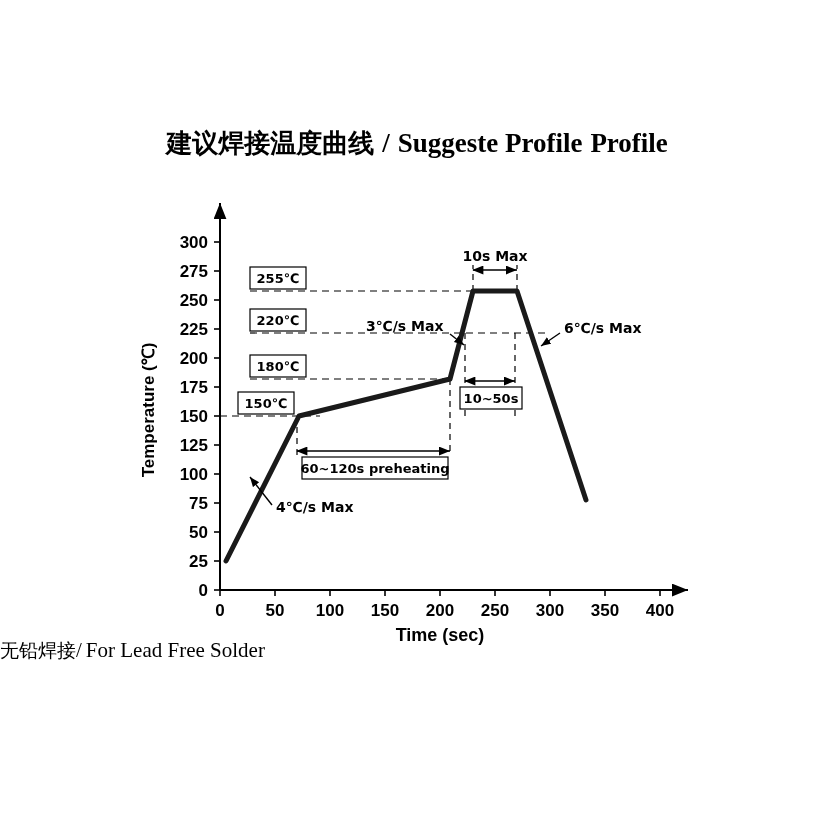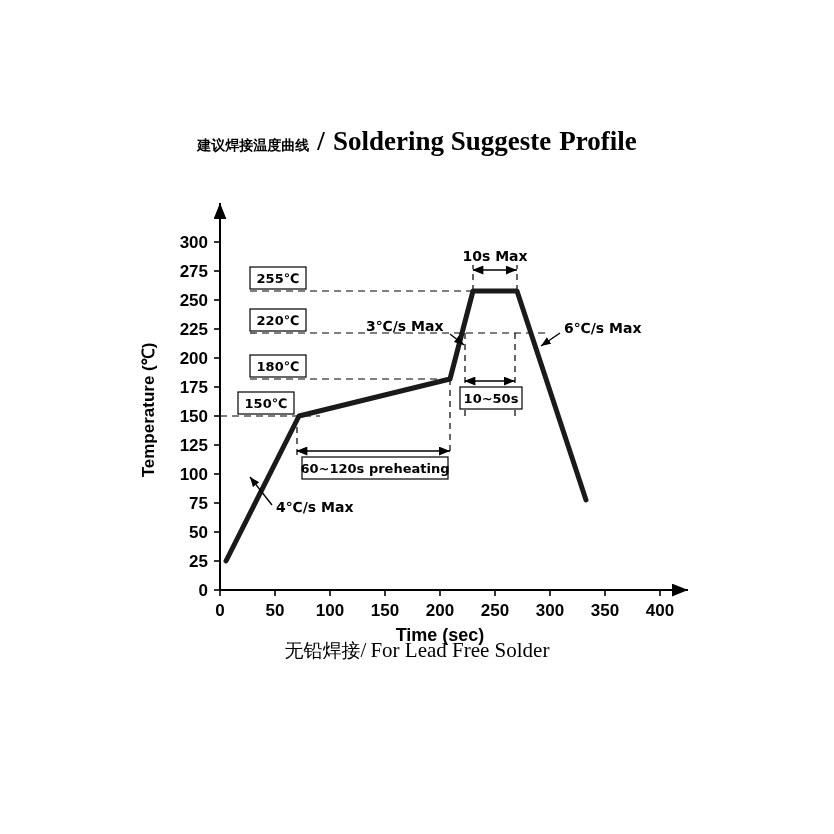--- a/index.html
+++ b/index.html
@@ -25,21 +25,21 @@
   .title-row {
     position: absolute;
     left: 0;
     top: 126px;
     width: 834px;
     text-align: center;
     white-space: nowrap;
   }
   .title-cn {
     font-family: Liberation Serif, serif;
-    font-size: 14px;
+    font-size: 26px;
     font-weight: bold;
     color: #000;
     letter-spacing: 0px;
   }
   .title-en {
     font-family: "Liberation Serif", serif;
     font-size: 27px;
     font-weight: bold;
     color: #000;
     margin-left: 4px;
@@ -56,21 +56,21 @@
   #chart-svg {
     display: block;
   }
 
   
   .caption {
     position: absolute;
     left: 0;
     top: 638px;
     width: 834px;
-    text-align: center;
+    text-align: left;
     white-space: nowrap;
   }
   .caption-cn {
     font-family: "DejaVu Sans", sans-serif;
     font-size: 19px;
     color: #000;
   }
   .caption-en {
     font-family: "Liberation Serif", serif;
     font-size: 21px;
@@ -78,21 +78,21 @@
   }
 </style>
 </head>
 <body>
 
 <div id="page">
 
   <div class="title-row">
     <span class="title-cn">建议焊接温度曲线</span>
     <span class="title-en">/</span>
-    <span class="title-en">Soldering Suggeste</span>
+    <span class="title-en">Suggeste Profile</span>
     <span class="title-en squiggle">Profile</span>
   </div>
 
   <div id="chart-wrap">
     <svg id="chart-svg" width="600" height="460" viewBox="0 0 600 460">
       <defs>
         <marker id="arrowEnd" markerWidth="9" markerHeight="9" refX="8" refY="3.2" orient="auto" markerUnits="strokeWidth">
           <path d="M0,0 L8,3.2 L0,6.4 z" fill="#000"></path>
         </marker>
         <marker id="arrowStart" markerWidth="9" markerHeight="9" refX="0.6" refY="3.2" orient="auto" markerUnits="strokeWidth">

